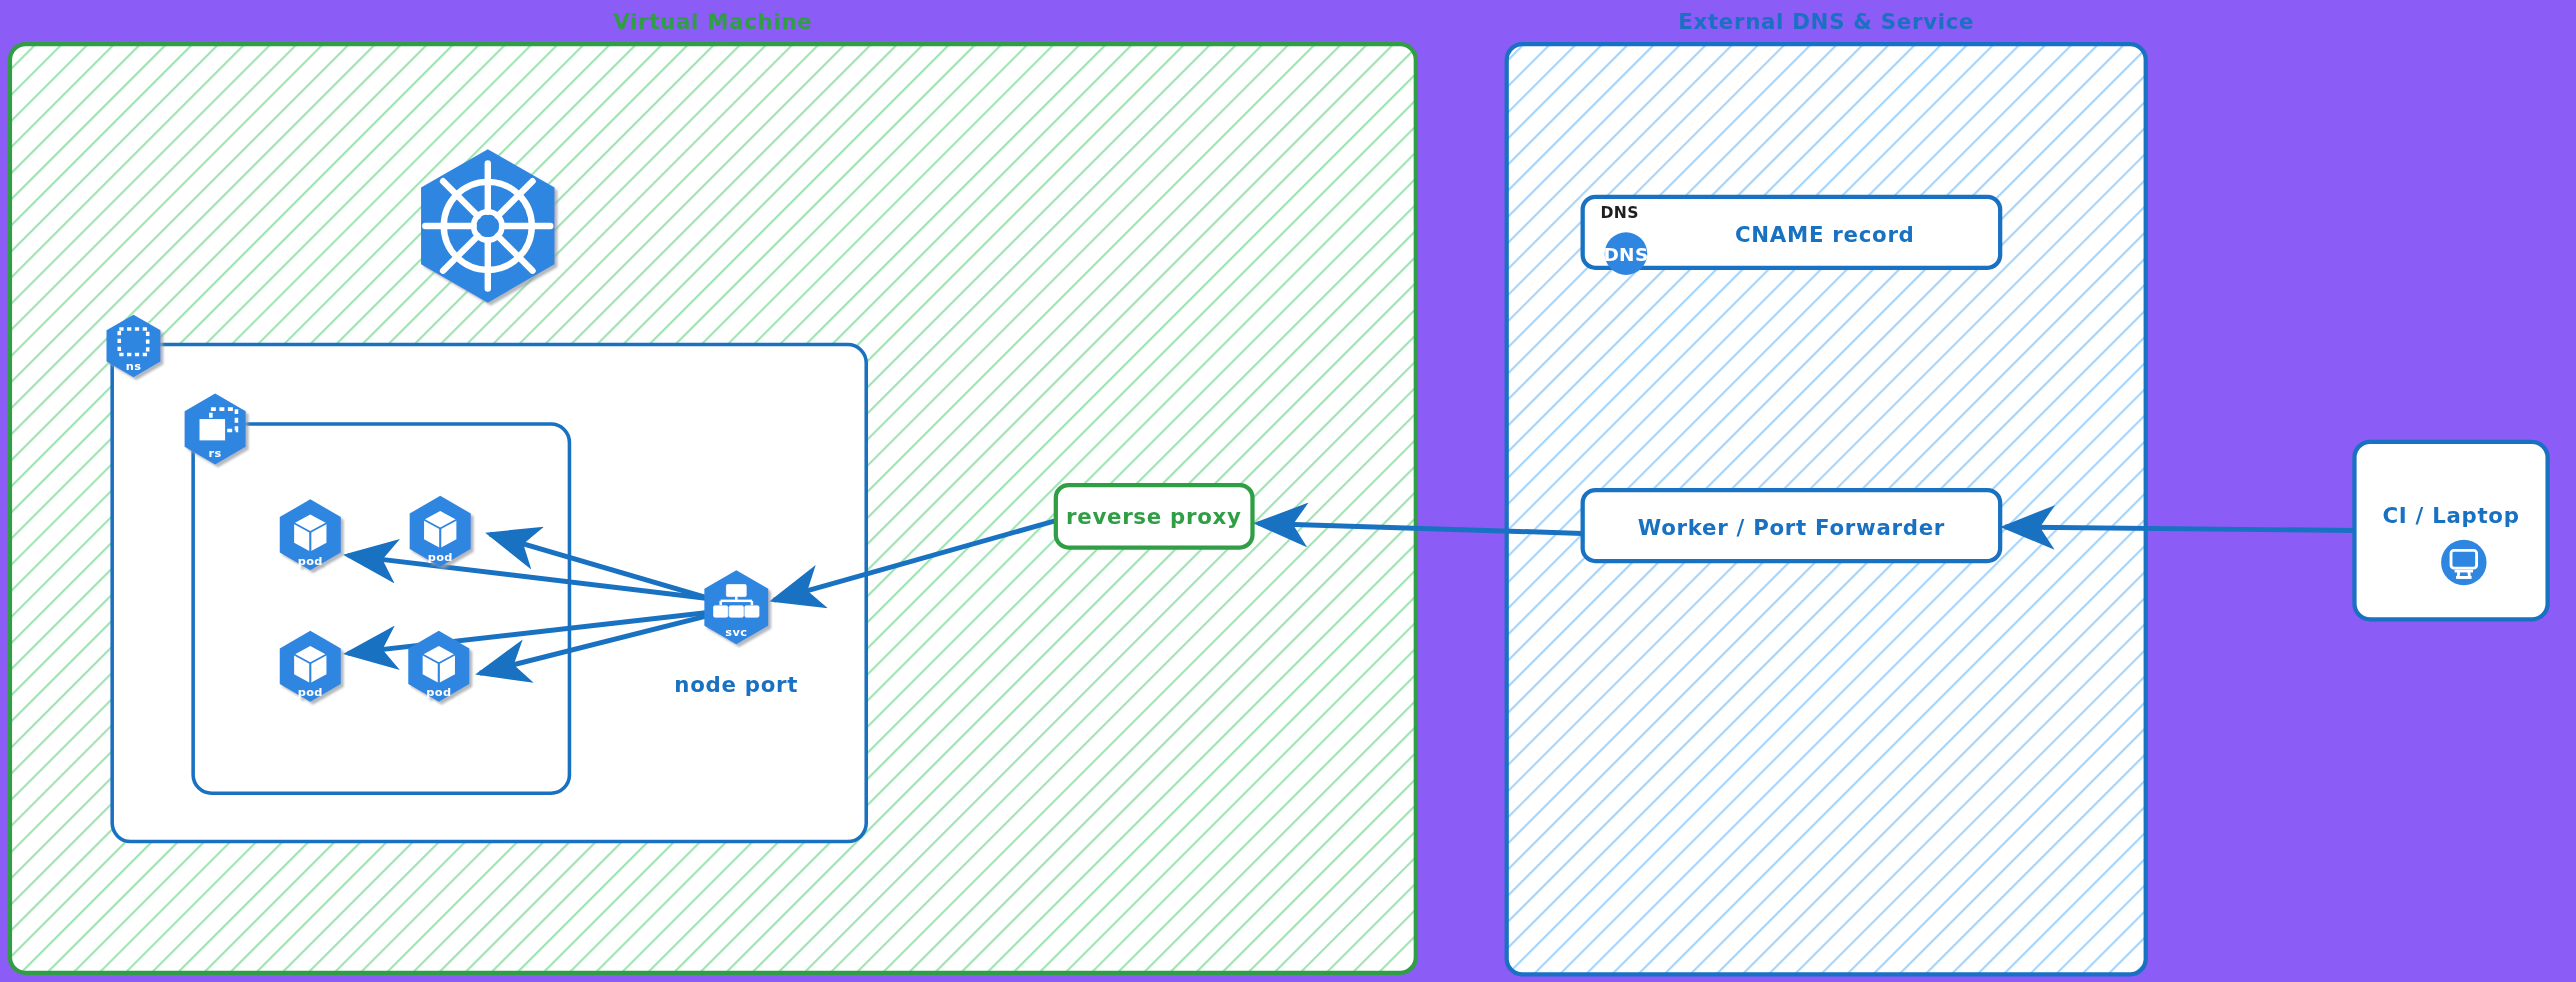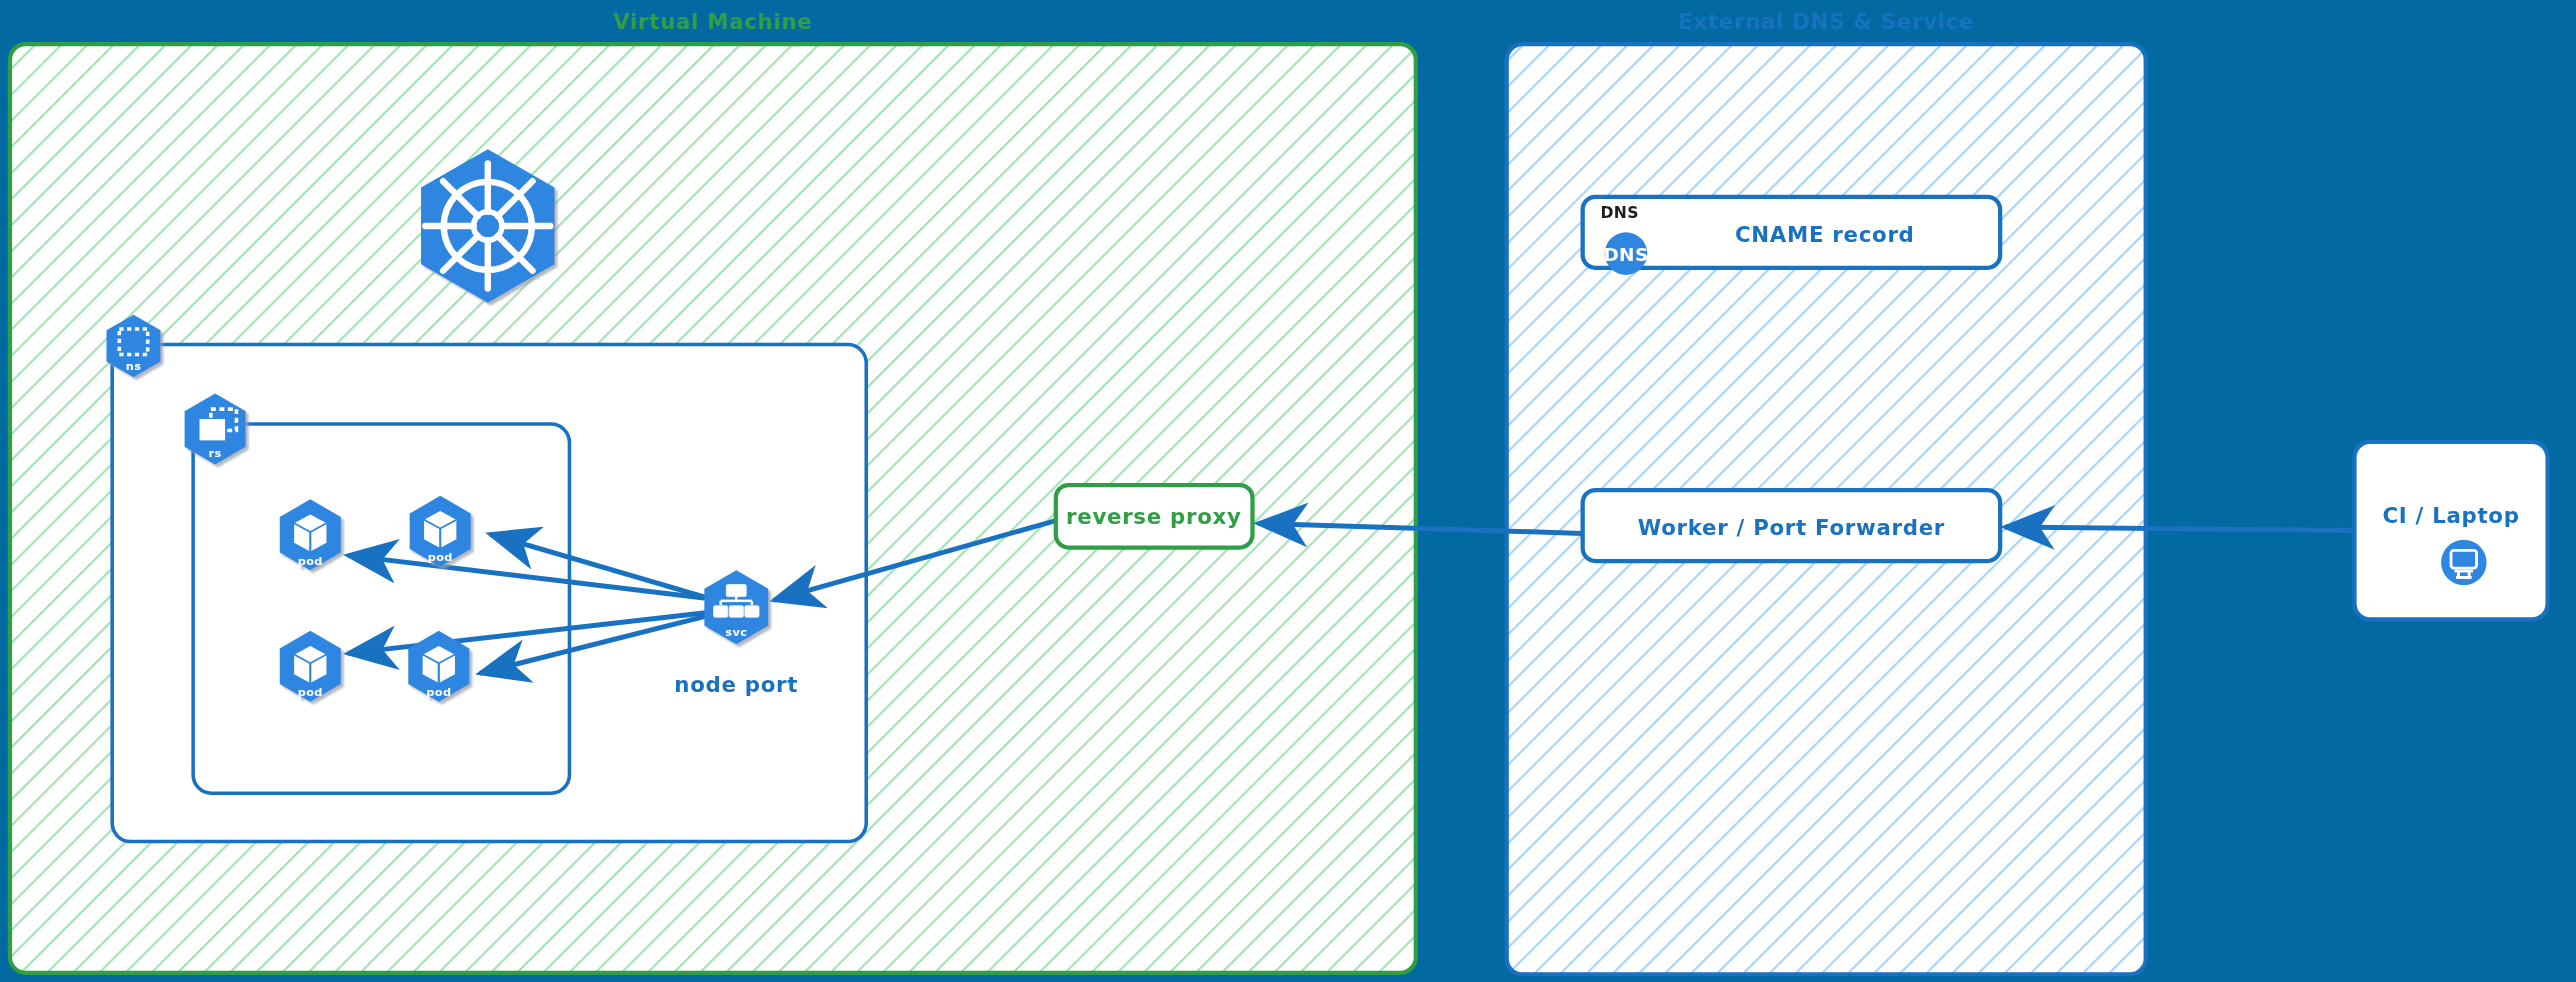--- a/index.html
+++ b/index.html
@@ -1,18 +1,18 @@
 <!DOCTYPE html>
 <html style="font-size:11.4px"><head>
 <meta charset="utf-8">
 <title>Architecture Diagram</title>
 <style>
   html,body{margin:0;padding:0;background:#ffffff;}
   body{font-family:"DejaVu Sans",sans-serif;}
-  #stage{position:relative;width:2576px;height:983px;overflow:hidden;background:#0369a1;}
+  #stage{position:relative;width:2576px;height:983px;overflow:hidden;background:#8b5cf6;}
   svg.layer{position:absolute;left:0;top:0;width:2576px;height:983px;}
   .hand{font-family:"DejaVu Sans",sans-serif;font-weight:600;letter-spacing:1px;}
   .grp-title{font-size:30px;}
   .grp-title.green{fill:#2f9e44;}
   .grp-title.blue{fill:#1971c2;}
   .node-label{font-size:30px;font-weight:600;letter-spacing:1px;}
   .node-label.green{fill:#2f9e44;}
   .node-label.blue{fill:#1971c2;}
   .k8s-cap-sm{font-size:16px;font-weight:700;fill:#ffffff;letter-spacing:0.5px;}
   .dns-head{font-size:22px;font-weight:700;fill:#1e1e1e;letter-spacing:0.5px;}

